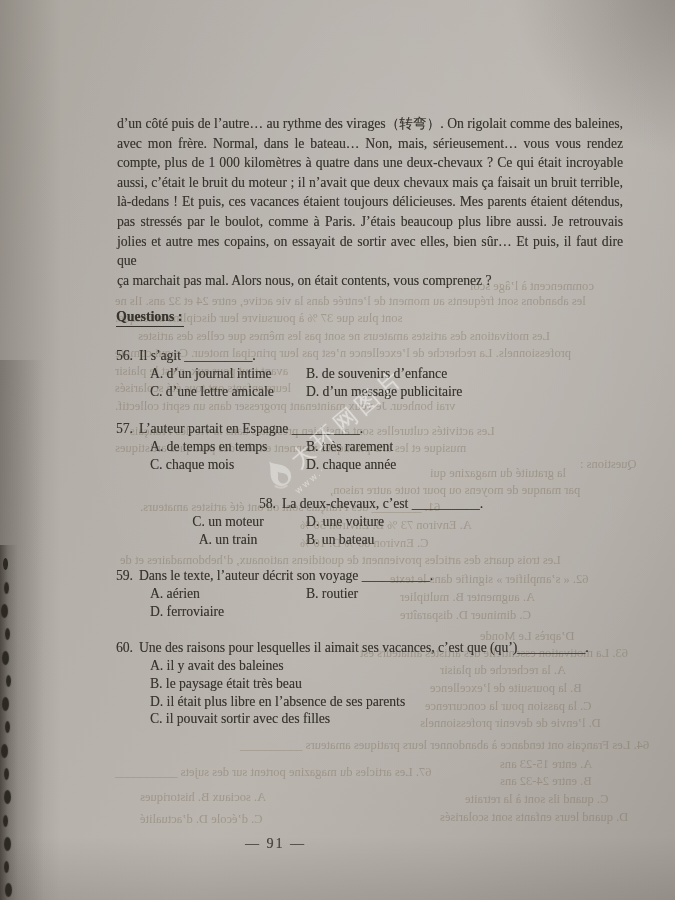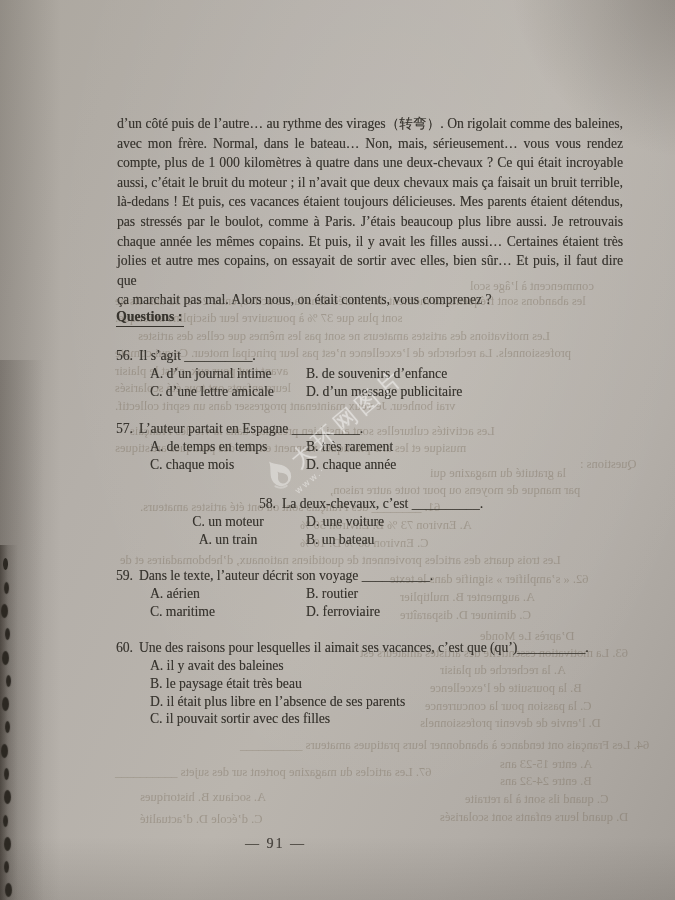--- a/index.html
+++ b/index.html
@@ -138,21 +138,20 @@
     <span class="bl" style="left:140px;top:812px">C. d’école       D. d’actualité</span>
   </div>
 
   <div class="passage ink">
     <div class="pl">d’un côté puis de l’autre… au rythme des virages（转弯）. On rigolait comme des baleines,</div>
     <div class="pl">avec mon frère. Normal, dans le bateau… Non, mais, sérieusement… vous vous rendez</div>
     <div class="pl">compte, plus de 1 000 kilomètres à quatre dans une deux-chevaux ? Ce qui était incroyable</div>
     <div class="pl">aussi, c’était le bruit du moteur ; il n’avait que deux chevaux mais ça faisait un bruit terrible,</div>
     <div class="pl">là-dedans ! Et puis, ces vacances étaient toujours délicieuses. Mes parents étaient détendus,</div>
     <div class="pl">pas stressés par le boulot, comme à Paris. J’étais beaucoup plus libre aussi. Je retrouvais</div>
-    <div class="pl">chaque année les mêmes copains. Et puis, il y avait les filles aussi… Certaines étaient très</div>
     <div class="pl">jolies et autre mes copains, on essayait de sortir avec elles, bien sûr… Et puis, il faut dire que</div>
     <div class="pl last">ça marchait pas mal. Alors nous, on était contents, vous comprenez ?</div>
   </div>
 
   <div class="qhead ink">Questions :</div>
 
   <div class="q q56 ink">
     <div class="stem">
       <span class="qnum">56.</span><span>Il s’agit __________.</span>
     </div>
@@ -196,21 +195,20 @@
 
   <div class="q q59 ink">
     <div class="stem">
       <span class="qnum">59.</span><span>Dans le texte, l’auteur décrit son voyage __________.</span>
     </div>
     <div class="orow">
       <span class="opt">A. aérien</span>
       <span class="opt wide">B. routier</span>
     </div>
     <div class="orow">
-      <span class="opt">C. maritime</span>
       <span class="opt wide">D. ferroviaire</span>
     </div>
   </div>
 
   <div class="q q60 single ink">
     <div class="stem">
       <span class="qnum">60.</span><span>Une des raisons pour lesquelles il aimait ses vacances, c’est que (qu’)__________.</span>
     </div>
     <div class="orow"><span class="opt wide">A. il y avait des baleines</span></div>
     <div class="orow"><span class="opt wide">B. le paysage était très beau</span></div>

